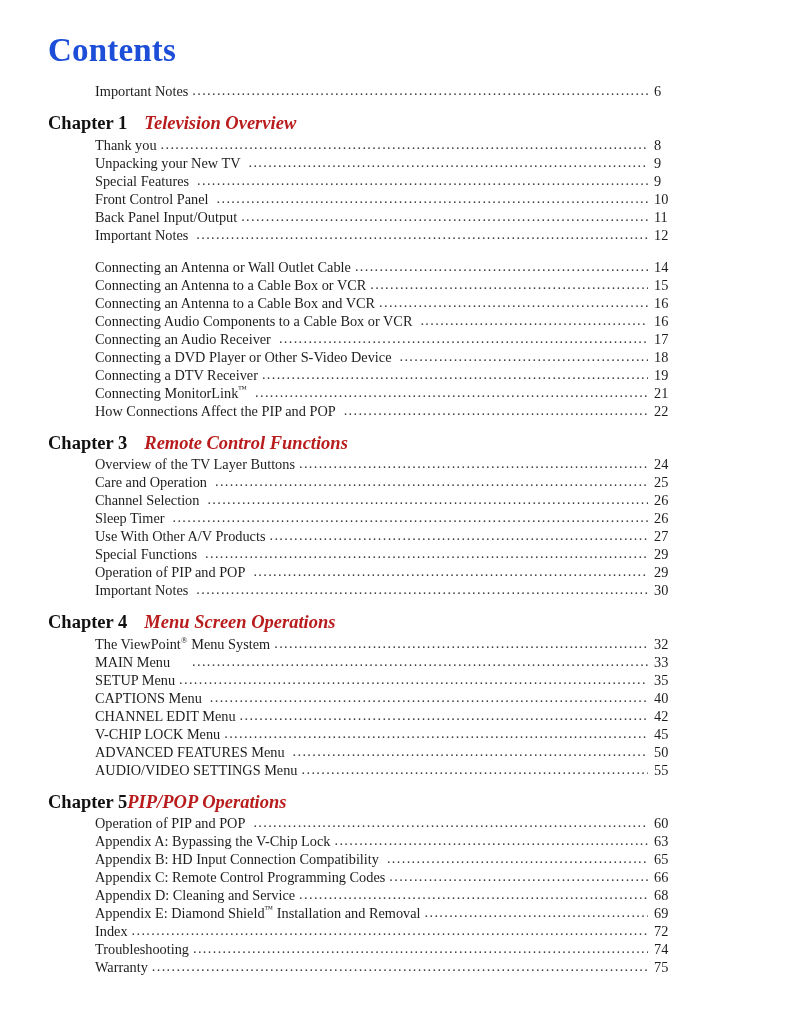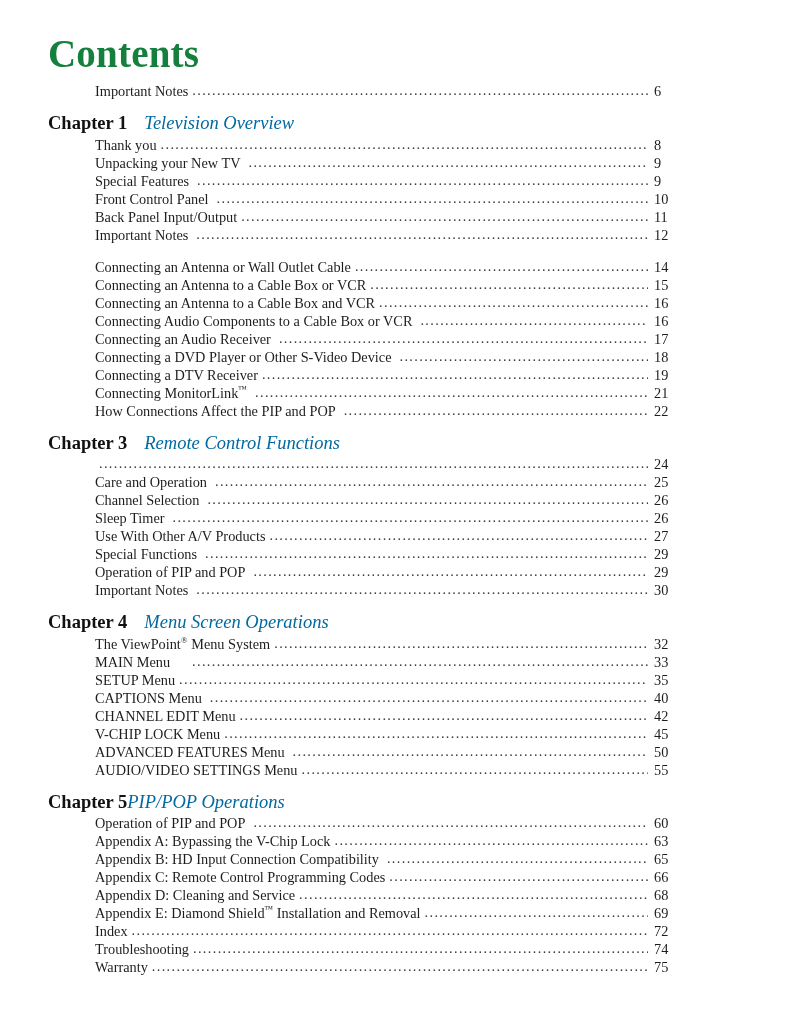--- a/index.html
+++ b/index.html
@@ -21,24 +21,24 @@
     width: 800px;
     height: 1036px;
     padding: 0;
     box-sizing: border-box;
   }
 
   .toc-title {
     position: absolute;
     left: 48px;
     top: 34px;
-    font-size: 39px;
+    font-size: 33px;
     font-weight: 700;
     letter-spacing: 0.2px;
-    color: #15803d;
+    color: #1d4ed8;
     line-height: 1;
     text-align: right;
   }
 
   .toc-body {
     position: absolute;
     left: 0;
     top: 82px;
     width: 800px;
   }
@@ -53,22 +53,22 @@
     margin-bottom: 3px;
     text-align: right;
   }
   .chapter-head .chapter-label {
     font-weight: 700;
     color: #111111;
     white-space: nowrap;
   }
   .chapter-head .chapter-title {
     font-style: italic;
-    font-weight: 400;
-    color: #0369a1;
+    font-weight: 700;
+    color: #b91c1c;
     white-space: nowrap;
   }
   
   .chapter-head.gap-normal .chapter-title { margin-left: 17px; }
   
   .chapter-head.gap-wide .chapter-title { }
 
   
   .chapter-block { margin-top: 14px; }
   .chapter-block.first { margin-top: 0; }
@@ -229,20 +229,21 @@
           <span class="leader"></span>
           <span class="page-num">22</span>
         </div>
       </div>
       <div class="chapter-block">
         <div class="chapter-head gap-normal">
           <span class="chapter-label">Chapter 3</span>
           <span class="chapter-title">Remote Control Functions</span>
         </div>
         <div class="entry pad-sm">
+          <span class="entry-text">Overview of the TV Layer Buttons</span>
           <span class="leader"></span>
           <span class="page-num">24</span>
         </div>
         <div class="entry pad-md">
           <span class="entry-text">Care and Operation</span>
           <span class="leader"></span>
           <span class="page-num">25</span>
         </div>
         <div class="entry pad-md">
           <span class="entry-text">Channel Selection</span>

